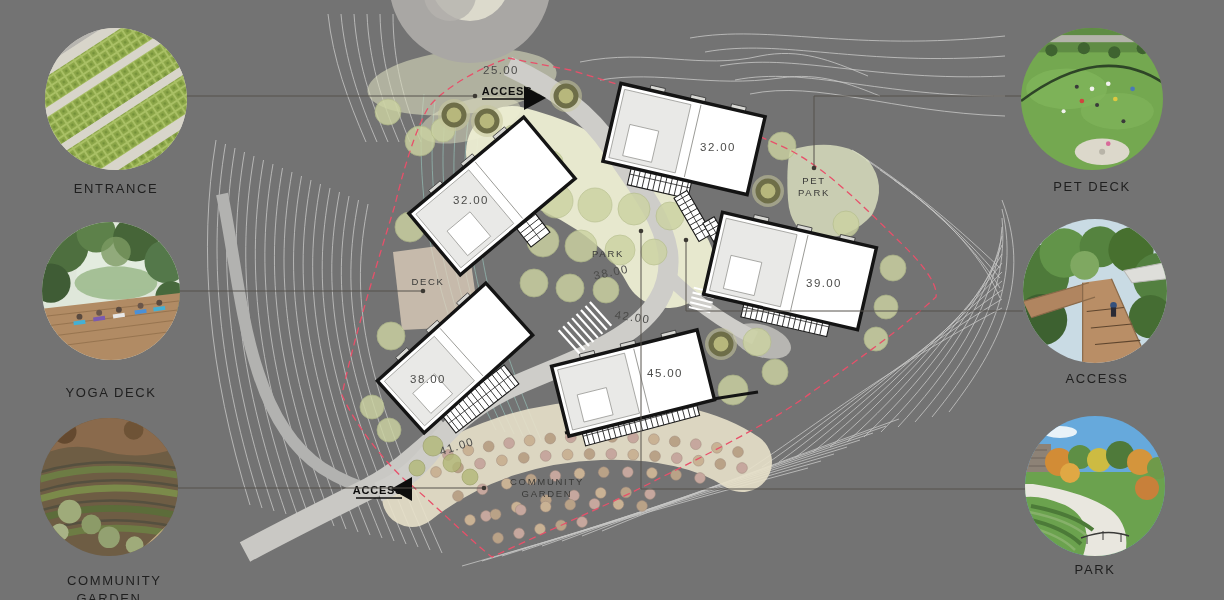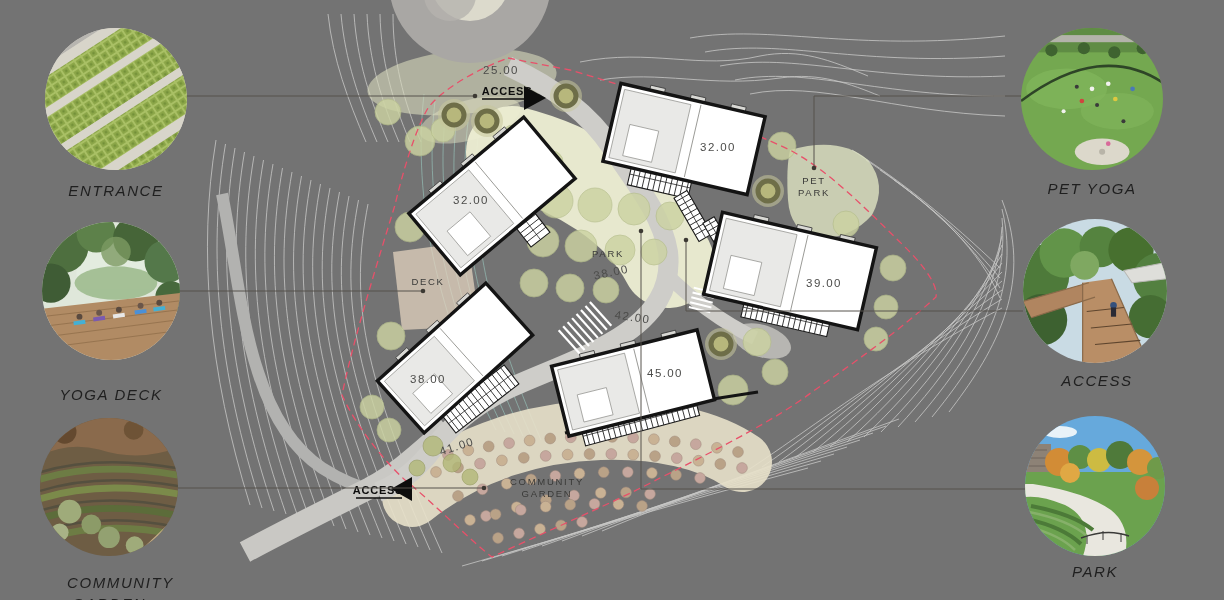--- a/index.html
+++ b/index.html
@@ -1,22 +1,22 @@
 <!DOCTYPE html>
 <html><head>
 <meta charset="utf-8">
 <style>
   html,body{margin:0;padding:0;background:#fff;}
   .stage{position:relative;width:1224px;height:600px;background:#737373;overflow:hidden;
          font-family:"Liberation Sans",sans-serif;}
   #plan-svg{position:absolute;left:0;top:0;z-index:1;}
   .photo{position:absolute;border-radius:50%;overflow:hidden;z-index:2;}
   .photo svg{display:block;width:100%;height:100%;}
-  .side-label{position:absolute;z-index:2;font-size:15px;line-height:1.4;letter-spacing:1.6px;
-              color:#1f1f1f;text-align:center;font-style:italic;}
+  .side-label{position:absolute;z-index:2;font-size:13px;line-height:1.4;letter-spacing:1.6px;
+              color:#1f1f1f;text-align:center;}
   .ct{fill:none;stroke:#c8c8c6;stroke-width:.8;}
   .cteal{fill:none;stroke:#96c1b8;stroke-width:.8;opacity:.85;}
   .t-num{font-family:"Liberation Sans",sans-serif;font-size:11.5px;fill:#4c4c4a;letter-spacing:1.4px;}
   .t-place{font-family:"Liberation Sans",sans-serif;font-size:9.5px;fill:#3a3a38;letter-spacing:1.7px;}
   .t-access{font-family:"Liberation Sans",sans-serif;font-size:11px;font-weight:bold;fill:#0d0d0d;letter-spacing:.8px;}
 </style>
 </head>
 <body>
 
 <div class="stage">
@@ -614,16 +614,16 @@
           <path d="M62,120 V128"></path>
           <path d="M78,115 V124"></path>
           <path d="M96,117 V126"></path>
         </g>
     </svg>
   </div>
 
   <div class="side-label" id="lb-entrance" style="left:46px;top:180px;width:140px">ENTRANCE</div>
   <div class="side-label" id="lb-yoga" style="left:41px;top:384px;width:140px">YOGA DECK</div>
   <div class="side-label" id="lb-garden" style="left:67px;top:572px;width:84px">COMMUNITY GARDEN</div>
-  <div class="side-label" id="lb-petpark" style="left:1022px;top:178px;width:140px">PET YOGA</div>
+  <div class="side-label" id="lb-petpark" style="left:1022px;top:178px;width:140px">PET DECK</div>
   <div class="side-label" id="lb-bridges" style="left:1027px;top:370px;width:140px">ACCESS</div>
   <div class="side-label" id="lb-park" style="left:1025px;top:561px;width:140px">PARK</div>
 </div>
 
 </body></html>

